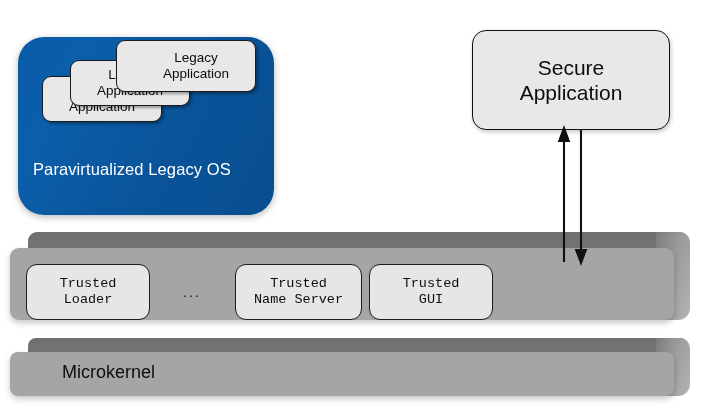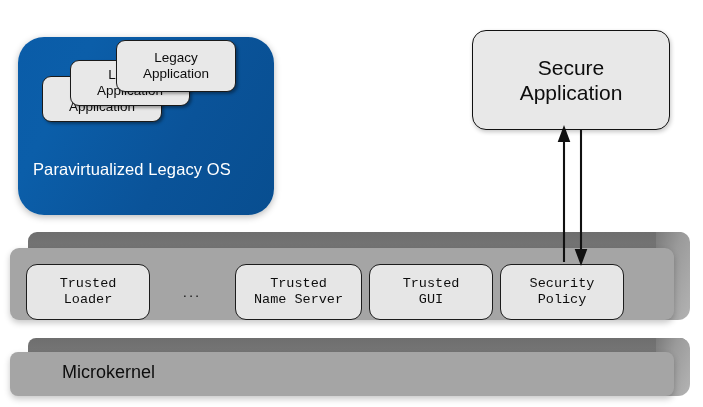--- a/index.html
+++ b/index.html
@@ -66,21 +66,21 @@
     justify-content: center;
     text-align: center;
     line-height: 1.18;
     font-size: 13.5px;
     color: #0d0d0d;
     overflow: hidden;
   }
   .app-card .app-text { white-space: pre-line; }
   .app-card-1 { left: 42px; top: 76px;  z-index: 3; }
   .app-card-2 { left: 70px; top: 60px;  z-index: 4; }
-  .app-card-3 { left: 116px; top: 40px; z-index: 5; width: 118px; height: 50px; }
+  .app-card-3 { left: 116px; top: 40px; z-index: 5; width: 118px; height: 50px; padding-left: 20px; }
 
   
   .secure-app {
     position: absolute;
     left: 472px; top: 30px;
     width: 196px; height: 98px;
     background: #e8e8e8;
     border: 1.8px solid #111111;
     border-radius: 14px;
     display: flex;
@@ -253,24 +253,20 @@
   <div class="svc-box" style="left:235px; top:264px; width:125px; height:54px;">
     <span class="svc-text">Trusted
 Name Server</span>
   </div>
 
   <div class="svc-box" style="left:369px; top:264px; width:122px; height:54px;">
     <span class="svc-text">Trusted
 GUI</span>
   </div>
 
-  <div class="svc-box" style="left:500px; top:264px; width:122px; height:54px;">
-    <span class="svc-text">Security
-Policy</span>
-  </div>
 
   <div class="mk">
     <div class="mk-top"></div>
     <div class="mk-cap"></div>
     <div class="mk-front"></div>
     <div class="mk-label">Microkernel</div>
   </div>
 
 </div>
 

